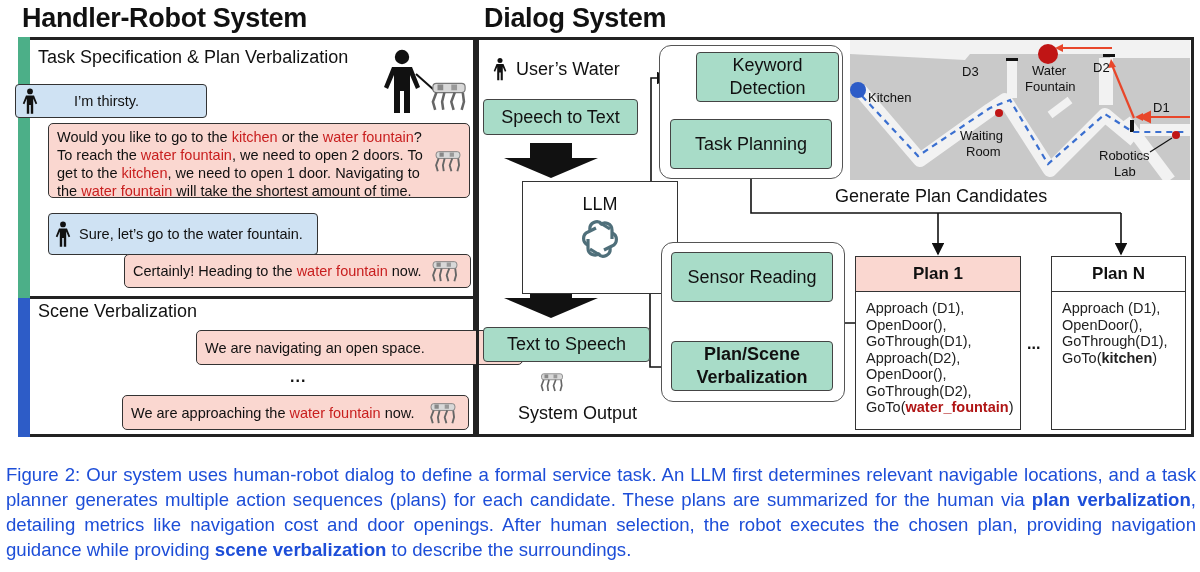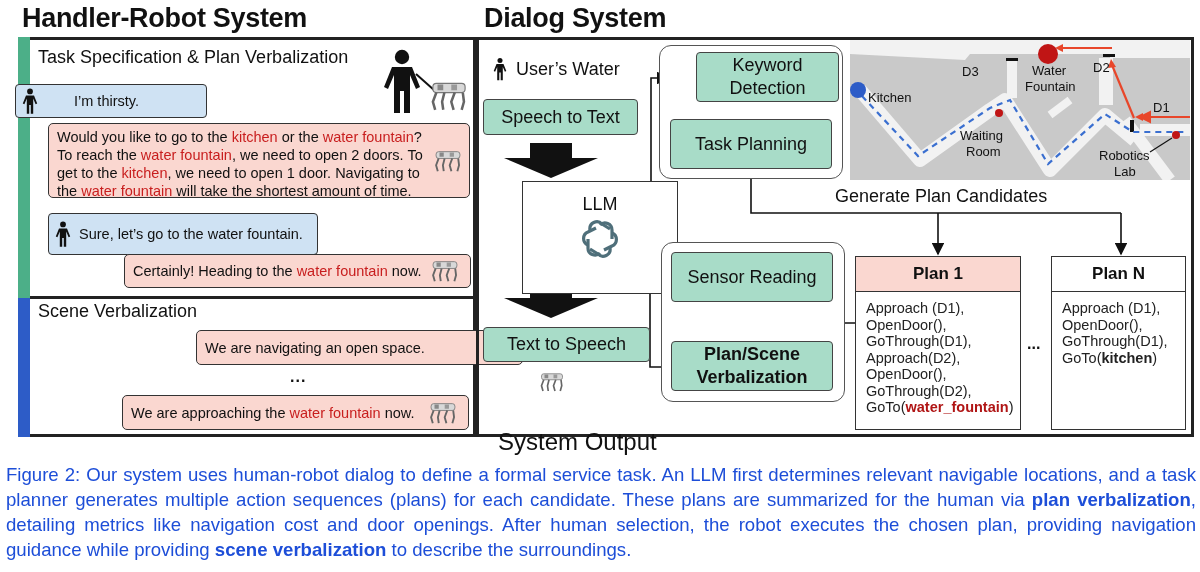--- a/index.html
+++ b/index.html
@@ -177,21 +177,21 @@
       <path d="M8 26 a7 7 0 0 1 0 -13 l8 -4"></path>
       <path d="M10 11 a7 7 0 0 1 12 -6 l8 5"></path>
     </g>
   </svg>
 </div>
 
 <div class="abs green-box" style="left:483px;top:327px;width:167px;height:35px;">Text to Speech</div>
 <svg class="abs" style="left:537px;top:369px;" width="30" height="26">
     <use href="#robot-dog" width="30" height="26"></use>
   </svg>
-<div class="abs" style="left:498px;top:403px;font-size:24px;margin-top:25px;">System Output</div>
+<div class="abs" style="left:518px;top:403px;font-size:18px;">System Output</div>
 
 <div class="abs group-box" style="left:659px;top:45px;width:184px;height:134px;"></div>
 <div class="abs green-box" style="left:696px;top:52px;width:143px;height:50px;">Keyword Detection</div>
 <div class="abs green-box" style="left:670px;top:119px;width:162px;height:50px;">Task Planning</div>
 
 <div class="abs group-box" style="left:661px;top:242px;width:184px;height:160px;"></div>
 <div class="abs green-box" style="left:671px;top:252px;width:162px;height:50px;">Sensor Reading</div>
 <div class="abs green-box" style="left:671px;top:341px;width:162px;height:50px;font-weight:bold;">Plan/Scene Verbalization</div>
 
 <div class="abs map">

